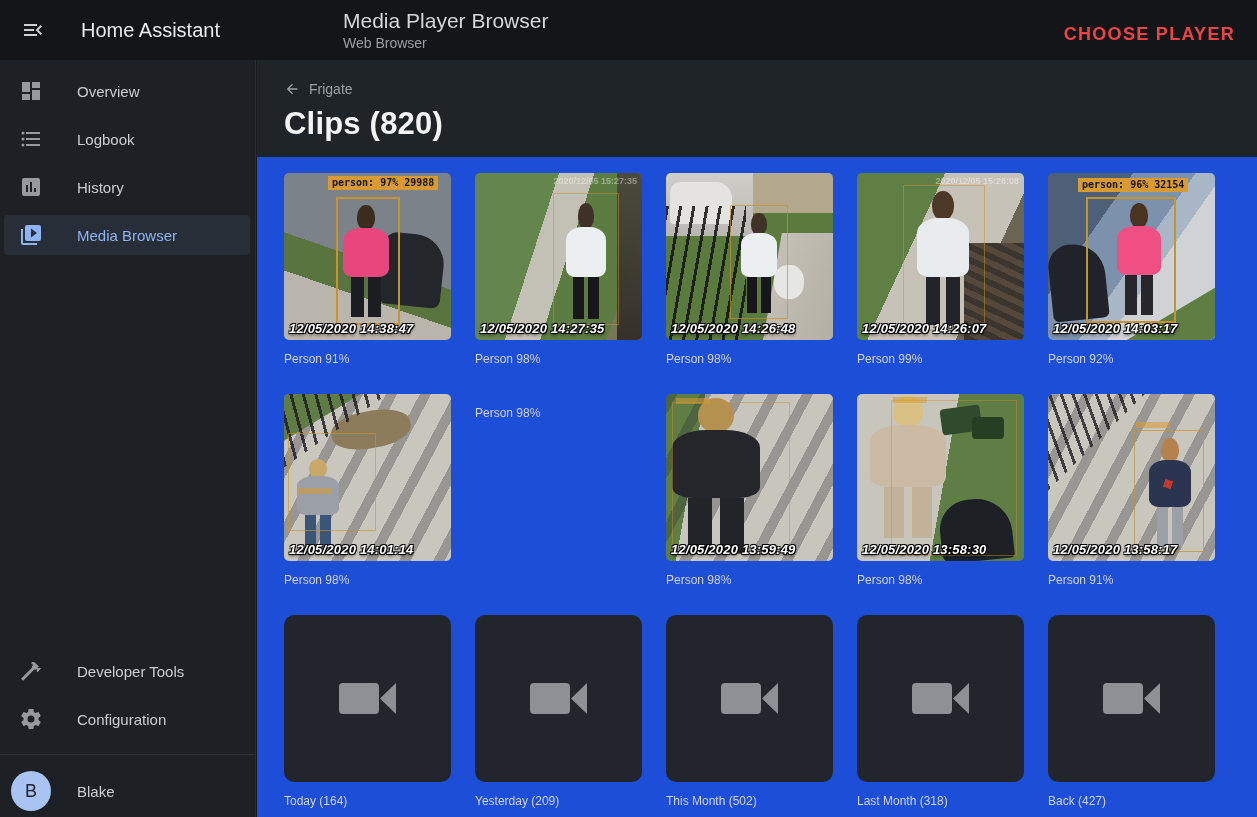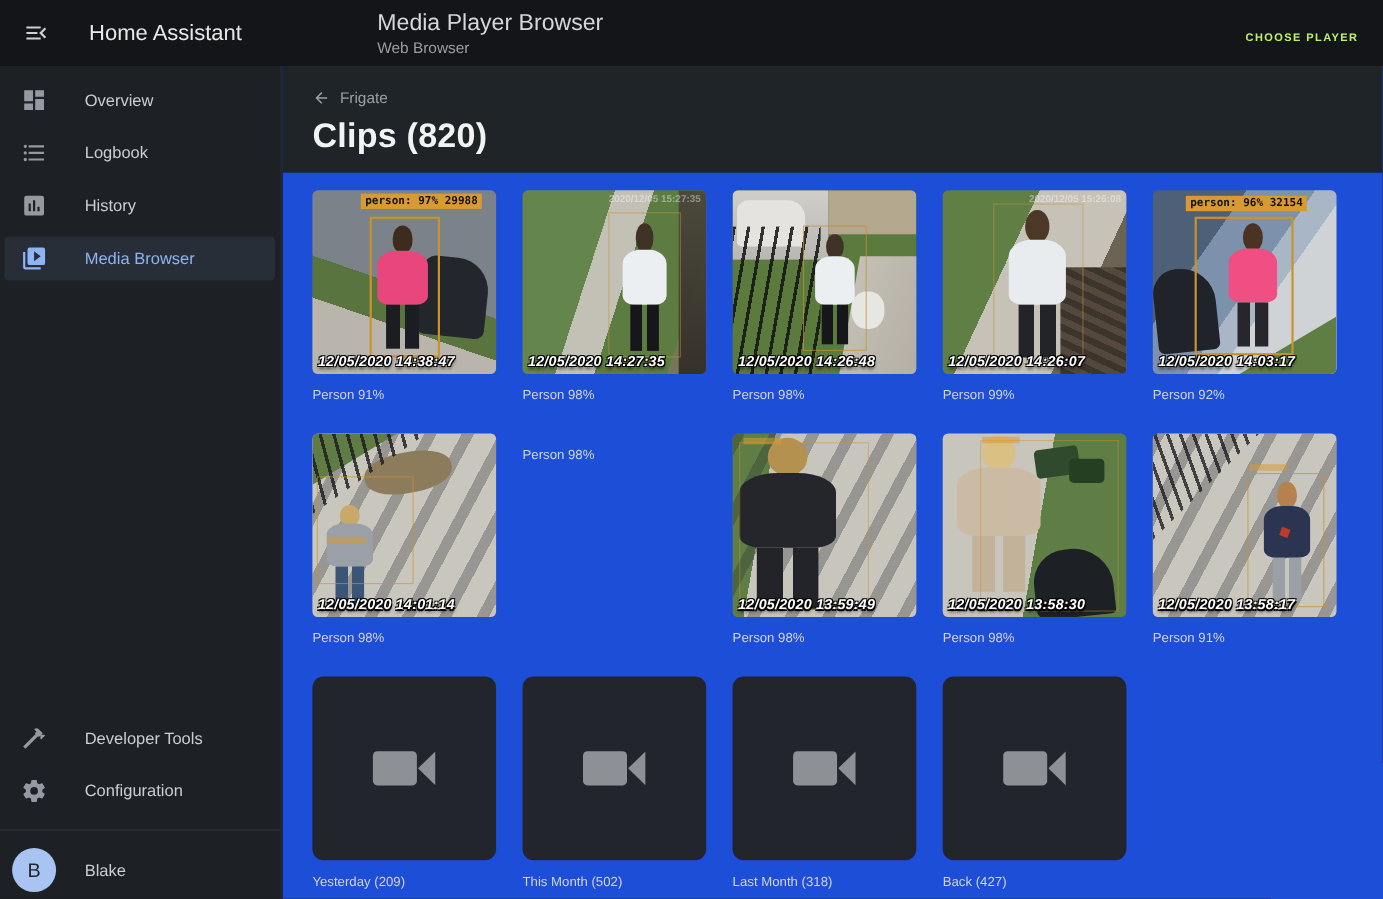--- a/index.html
+++ b/index.html
@@ -9,21 +9,21 @@
   
   .appbar { position:absolute; top:0; left:0; right:0; height:60px; background:#131519;
     display:flex; align-items:center; z-index:30; }
   .menu-btn { width:24px; height:24px; margin-left:21px; color:#ced1d4; cursor:pointer; flex:none; }
   .menu-btn svg { width:24px; height:24px; fill:currentColor; }
   .ha-title { margin-left:36px; font-size:20px; color:#e8e9ea; font-weight:400; }
   .page-head { position:absolute; left:343px; top:9px; }
   .page-head .t { font-size:21px; color:#d6d7d9; font-weight:400; line-height:24px; }
   .page-head .s { font-size:14px; color:#9b9fa3; margin-top:2px; }
   .choose-player { position:absolute; right:22px; top:0; height:68px; display:flex; align-items:center;
-    color:#bef264; font-size:10px; font-weight:700; letter-spacing:1.3px; cursor:pointer; }
+    color:#ef4444; font-size:18px; font-weight:700; letter-spacing:1.3px; cursor:pointer; }
 
   
   .sidebar { position:absolute; top:60px; left:0; width:256px; bottom:0; background:#1d2126;
     border-right:1px solid #2b2e33; display:flex; flex-direction:column; z-index:20; }
   .nav { padding-top:7px; }
   .item { height:48px; position:relative; display:flex; align-items:center; cursor:pointer; }
   .item .hl { position:absolute; left:4px; right:5px; top:4px; bottom:4px; border-radius:4px; background:transparent; }
   .item.selected .hl { background:#282e37; }
   .item .ic { position:relative; margin-left:19px; width:24px; height:24px; color:#959aa1; flex:none; }
   .item .ic svg { width:24px; height:24px; fill:currentColor; }
@@ -417,55 +417,64 @@
             <div class="lg"></div>
           </div>
         <div class="logo"></div>
         <div class="bbox"></div>
         <div class="mini-chip"></div>
         <div class="ts">12/05/2020 13:58:17</div>
       </div>
       <div class="caption">Person 91%</div>
     </div>
 
-
     <div class="cell folder">
       <div class="thumb">
         <div class="vid-icon">
             <div class="body"></div>
             <div class="lens"></div>
           </div>
       </div>
-      <div class="caption">Yesterday (209)</div>
+      <div class="caption">Today (164)</div>
     </div>
 
     <div class="cell folder">
       <div class="thumb">
         <div class="vid-icon">
             <div class="body"></div>
             <div class="lens"></div>
           </div>
       </div>
-      <div class="caption">This Month (502)</div>
+      <div class="caption">Yesterday (209)</div>
     </div>
 
     <div class="cell folder">
       <div class="thumb">
         <div class="vid-icon">
             <div class="body"></div>
             <div class="lens"></div>
           </div>
       </div>
-      <div class="caption">Last Month (318)</div>
+      <div class="caption">This Month (502)</div>
     </div>
 
     <div class="cell folder">
       <div class="thumb">
         <div class="vid-icon">
             <div class="body"></div>
             <div class="lens"></div>
           </div>
       </div>
+      <div class="caption">Last Month (318)</div>
+    </div>
+
+    <div class="cell folder">
+      <div class="thumb">
+        <div class="vid-icon">
+            <div class="body"></div>
+            <div class="lens"></div>
+          </div>
+      </div>
       <div class="caption">Back (427)</div>
     </div>
 
   </div>
 </div>
 
 </body></html>

